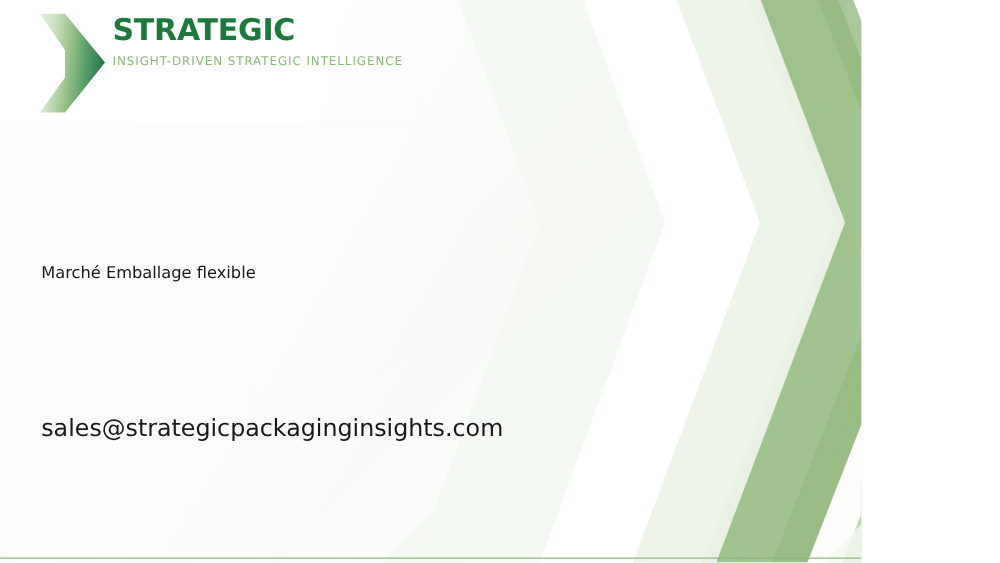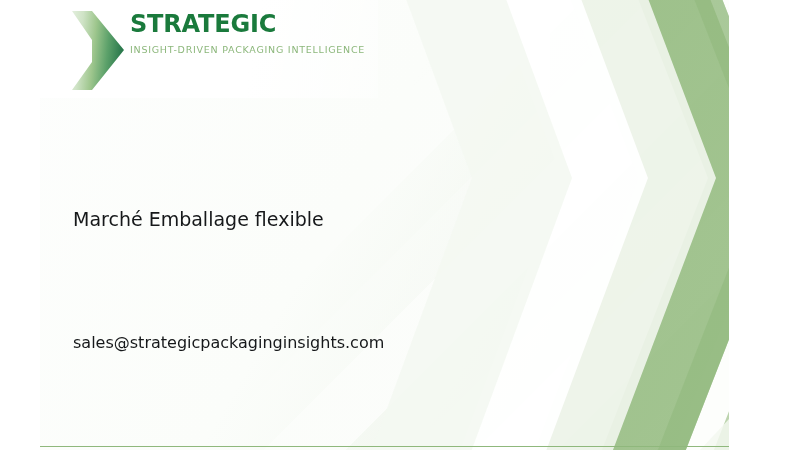--- a/index.html
+++ b/index.html
@@ -12,21 +12,20 @@
     font-family: "Liberation Sans", sans-serif;
   }
 
   
   .slide {
     position: relative;
     width: 689px;
     height: 450px;
     overflow: hidden;
     background: #f6f8f4;
-    margin-left: 40px;
   }
 
   
   .bg-base {
     position: absolute;
     inset: 0;
     background:
       linear-gradient(135deg, #fbfcfa 0%, #f3f7f1 45%, #eef4ea 100%);
   }
 
@@ -128,31 +127,31 @@
   
   .body-copy {
     position: absolute;
     left: 33px;
     top: 206px;
     width: 440px;
   }
   .title-line {
     color: #16181a;
     font-family: "DejaVu Sans", sans-serif;
-    font-size: 19px;
+    font-size: 13px;
     line-height: 26px;
     white-space: nowrap;
   }
   .email-line {
     position: absolute;
     left: 33px;
     top: 330px;
     color: #16181a;
     font-family: "DejaVu Sans", sans-serif;
-    font-size: 16px;
+    font-size: 19px;
     line-height: 26px;
     white-space: nowrap;
   }
 </style>
 </head>
 <body>
 
 <div class="slide">
 
   <div class="bg-base"></div>
@@ -236,21 +235,21 @@
             <stop offset="100%" stop-color="#2c7a4d"></stop>
           </linearGradient>
         </defs>
 
         <path d="M2,1 L22,1 L54,40 L22,80 L2,80 L22,52 L22,30 Z" fill="url(#markGrad)"></path>
       </svg>
     </div>
 
     <div class="logo-text">
       <span class="logo-line1">STRATEGIC</span>
-      <span class="logo-tagline">INSIGHT-DRIVEN PACKAGING INTELLIGENCE</span>
+      <span class="logo-tagline">INSIGHT-DRIVEN STRATEGIC INTELLIGENCE</span>
     </div>
 
   </div>
 
   <div class="body-copy">
     <div class="title-line">Marché Emballage flexible</div>
   </div>
 
   <div class="email-line">sales@strategicpackaginginsights.com</div>
 

